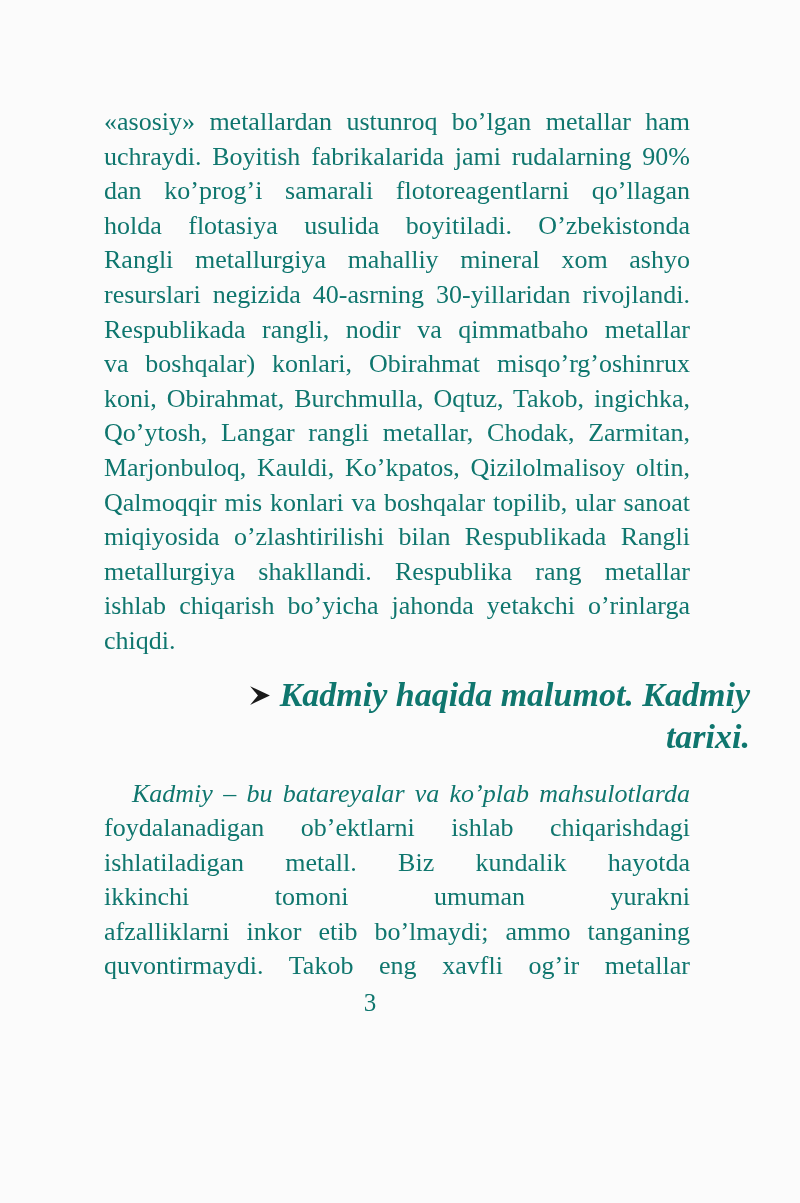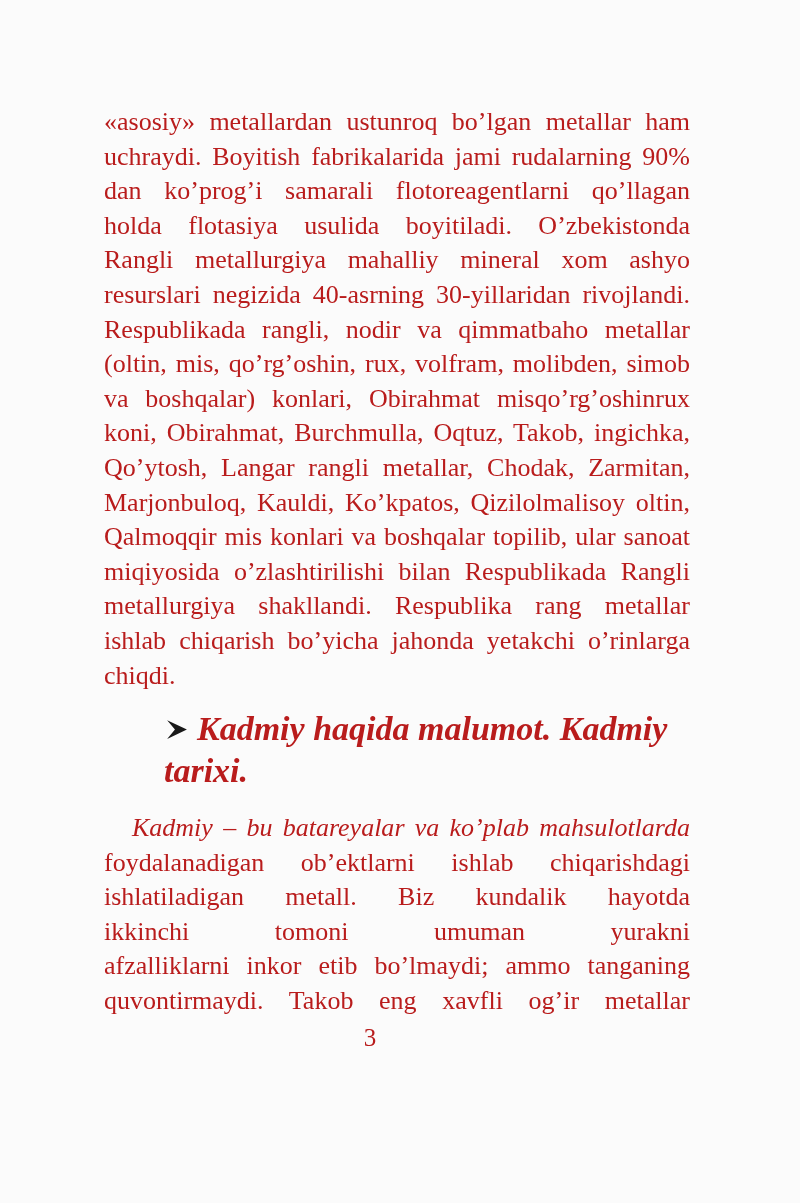--- a/index.html
+++ b/index.html
@@ -36,21 +36,21 @@
   .tline.indent-first {
     text-indent: 28px;
     font-style: italic;
   }
   .heading {
     margin-top: 15px;
     font-size: 34px;
     line-height: 42px;
     font-weight: bold;
     font-style: italic;
-    text-align: left;
+    text-align: right;
     transform: translateX(60px);
     white-space: nowrap;
   }
   .heading .bullet {
     display: inline-block;
     width: 25px;
     height: 25px;
     margin-right: 8px;
     vertical-align: -2px;
   }
@@ -61,32 +61,31 @@
     margin-top: 4px;
     font-size: 25px;
     line-height: 30px;
     text-align: center;
     transform: translateX(-27px);
   }
 </style>
 </head>
 <body>
 
-<div class="page" style="background: rgb(251, 251, 251); color: #b91c1c;">
+<div class="page" style="background: rgb(251, 251, 251); color: #0f766e;">
   <div class="textblock">
 
     <div class="para para1">
         <div class="tline">«asosiy» metallardan ustunroq bo’lgan metallar ham</div>
         <div class="tline">uchraydi. Boyitish fabrikalarida jami rudalarning 90%</div>
         <div class="tline">dan ko’prog’i samarali flotoreagentlarni qo’llagan</div>
         <div class="tline">holda flotasiya usulida boyitiladi. O’zbekistonda</div>
         <div class="tline">Rangli metallurgiya mahalliy mineral xom ashyo</div>
         <div class="tline">resurslari negizida 40-asrning 30-yillaridan rivojlandi.</div>
         <div class="tline">Respublikada rangli, nodir va qimmatbaho metallar</div>
-        <div class="tline">(oltin, mis, qo’rg’oshin, rux, volfram, molibden, simob</div>
         <div class="tline">va boshqalar) konlari, Obirahmat misqo’rg’oshinrux</div>
         <div class="tline">koni, Obirahmat, Burchmulla, Oqtuz, Takob, ingichka,</div>
         <div class="tline">Qo’ytosh, Langar rangli metallar, Chodak, Zarmitan,</div>
         <div class="tline">Marjonbuloq, Kauldi, Ko’kpatos, Qizilolmalisoy oltin,</div>
         <div class="tline">Qalmoqqir mis konlari va boshqalar topilib, ular sanoat</div>
         <div class="tline">miqiyosida o’zlashtirilishi bilan Respublikada Rangli</div>
         <div class="tline">metallurgiya shakllandi. Respublika rang metallar</div>
         <div class="tline">ishlab chiqarish bo’yicha jahonda yetakchi o’rinlarga</div>
         <div class="tline last-left">chiqdi.</div>
       </div>

